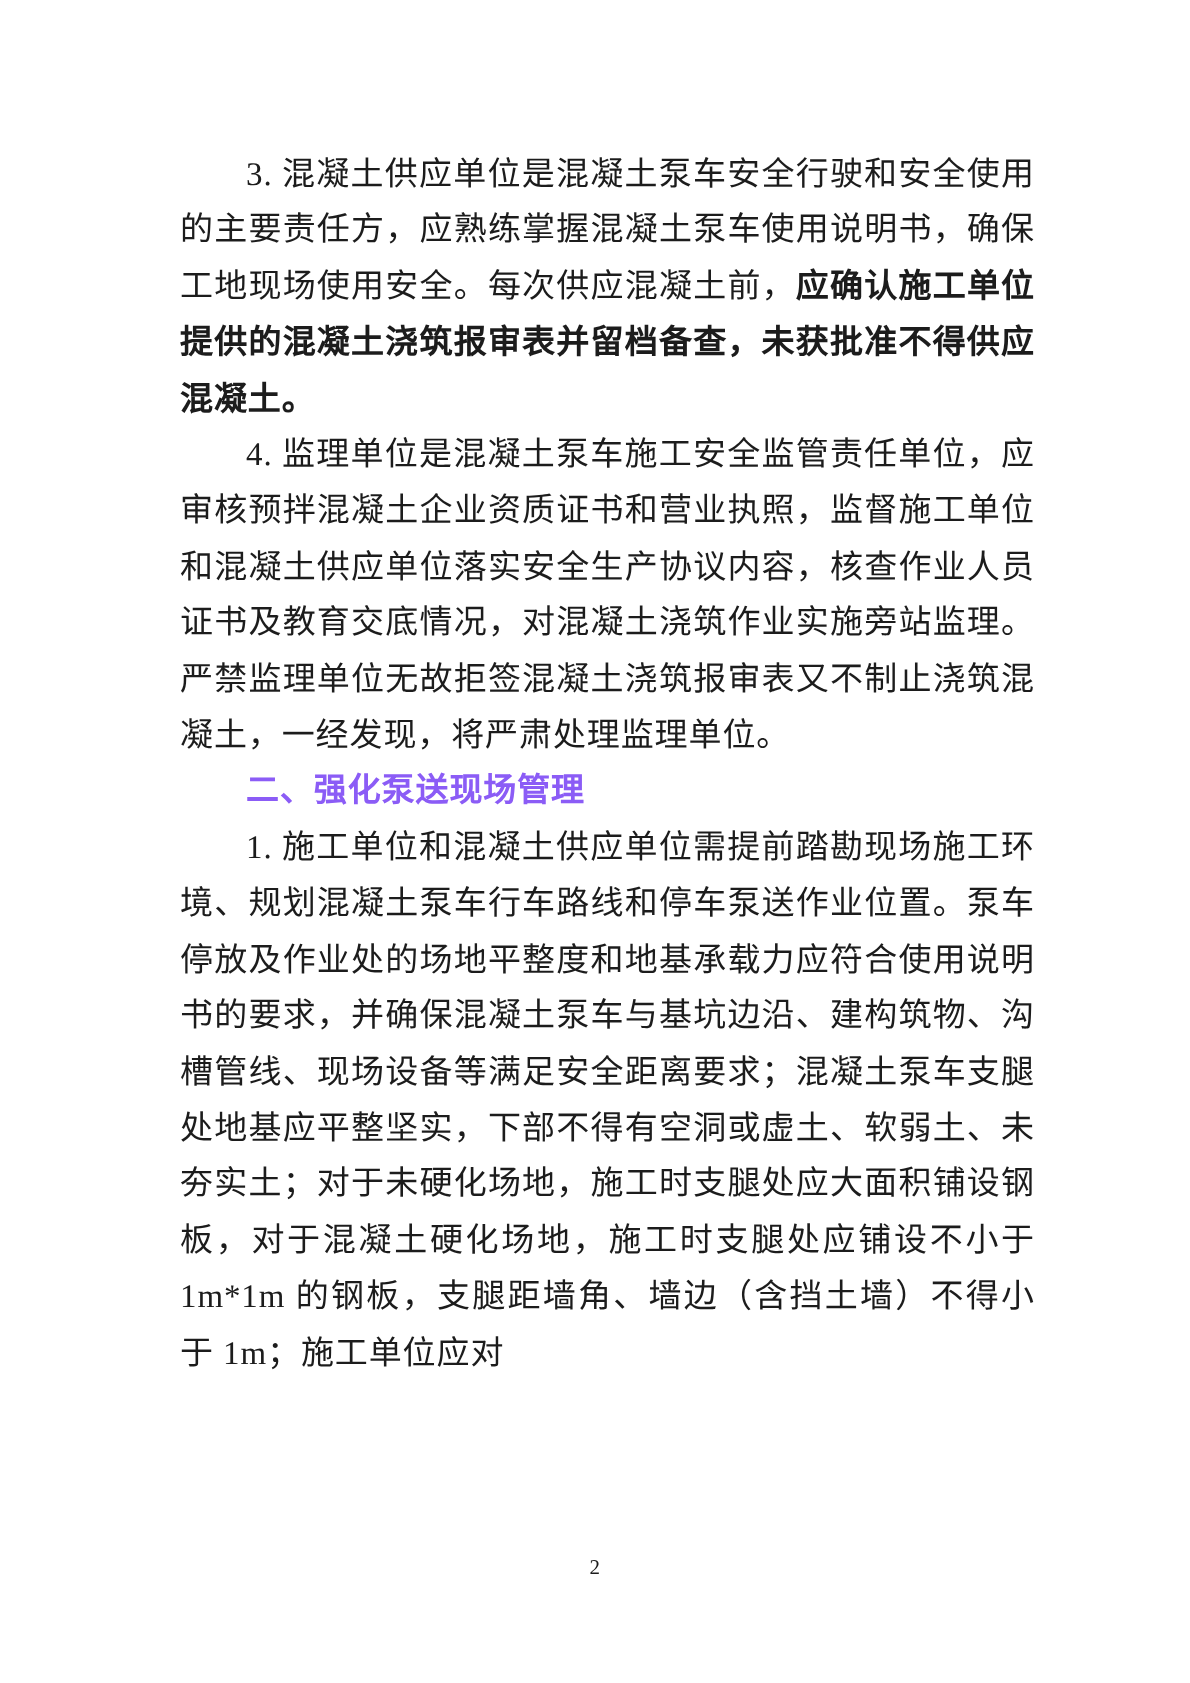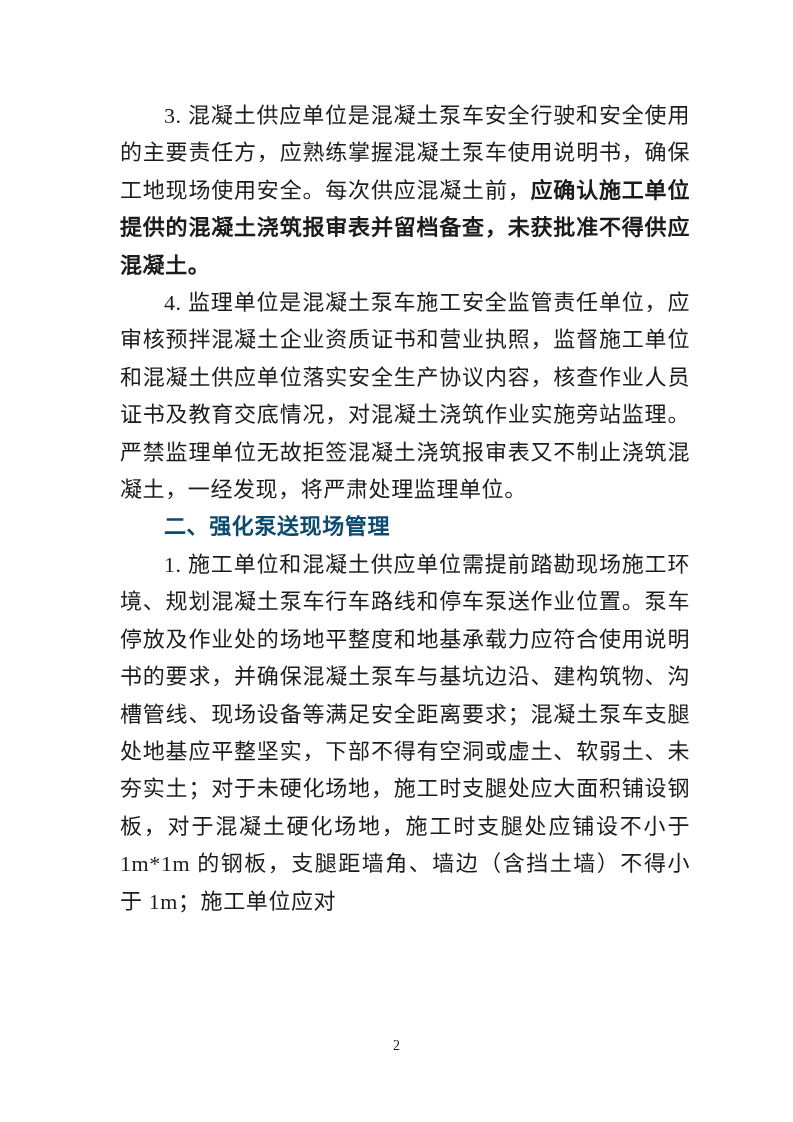--- a/index.html
+++ b/index.html
@@ -33,21 +33,21 @@
     color: #1c1c1c;
   }
   .heading-para {
     margin: 0;
     font-family: "Liberation Sans", "DejaVu Sans", sans-serif;
     font-size: 22px;
     line-height: 37.4px;
     letter-spacing: 0.6px;
     font-weight: 600;
     text-indent: 2em;
-    color: #0c4a6e;
+    color: #8b5cf6;
   }
   .run { font-weight: inherit; }
   .run.bold { font-weight: bold; }
   .page-footer {
     position: absolute;
     left: 0;
     top: 1036px;
     width: 793px;
     text-align: center;
   }

